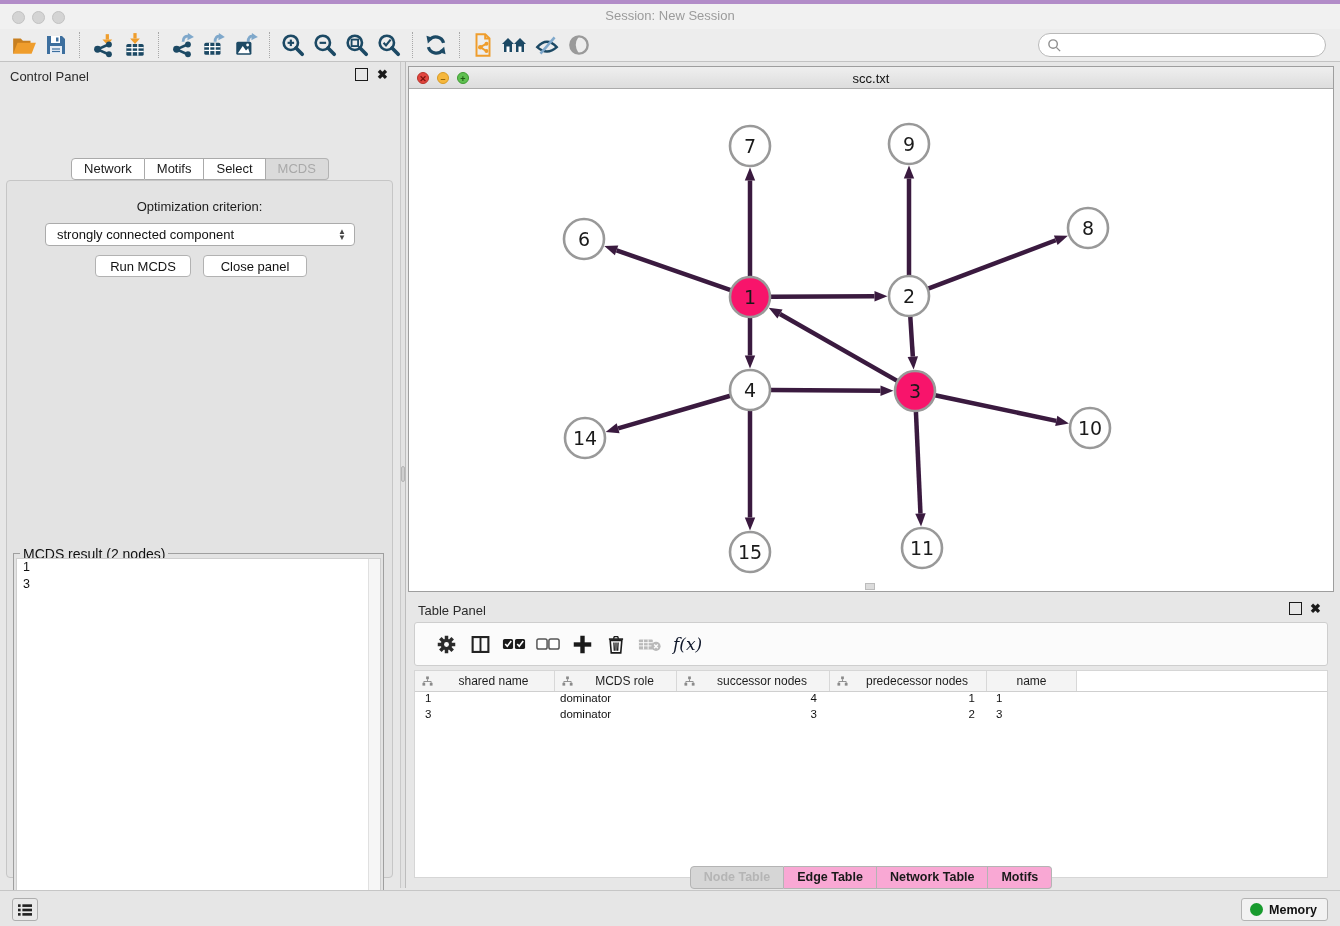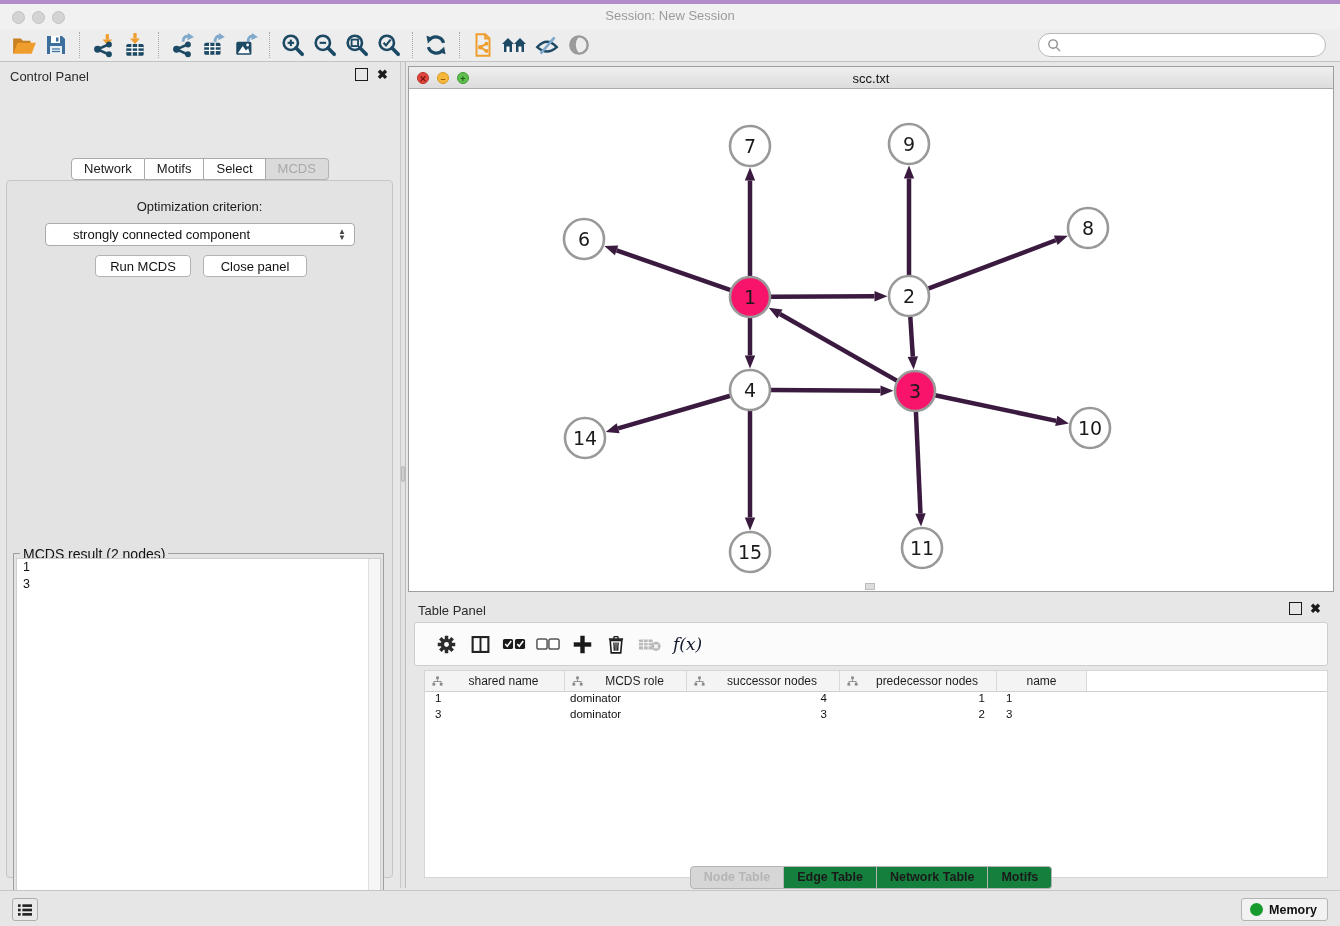--- a/index.html
+++ b/index.html
@@ -27,21 +27,21 @@
   .panel-head .ph-title { position:absolute; left:10px; top:7px; font-size:13px; color:#2b2b2b; }
   .panel-ctrl { position:absolute; top:6px; width:13px; height:13px; font-size:13px; line-height:13px; color:#1a1a1a; text-align:center; cursor:pointer; }
   .float-btn { border:1.5px solid #1a1a1a; }
   .cp-tabs { position:absolute; top:96px; left:0; width:100%; display:flex; justify-content:center; }
   .cp-tab { font-size:13px; color:#1a1a1a; background:#ffffff; border:1px solid #aaaaaa; border-left:none; padding:2px 12px 3px; cursor:pointer; }
   .cp-tab.first { border-left:1px solid #aaaaaa; border-radius:4px 0 0 4px; }
   .cp-tab.last { border-radius:0 4px 4px 0; }
   .cp-tab.active { background:#dadada; color:#a9a9a9; border-color:#b3b3b3; }
   .cp-content { position:absolute; left:6px; right:7px; top:118px; bottom:10px; background:#e3e3e3; border:1px solid #c6c6c6; border-radius:4px; }
   .opt-label { position:absolute; top:18px; left:0; right:0; text-align:center; font-size:13px; color:#1c1c1c; }
-  .combo { position:absolute; top:42px; left:38px; width:310px; height:23px; background:#ffffff; border:1px solid #ababab; border-radius:4px; display:flex; align-items:center; padding-left:27px; cursor:pointer; }
+  .combo { position:absolute; top:42px; left:38px; width:310px; height:23px; background:#ffffff; border:1px solid #ababab; border-radius:4px; display:flex; align-items:center; padding-left:11px; cursor:pointer; }
   .combo .combo-text { font-size:13px; color:#111; flex:1; }
   .combo .stepper { width:16px; display:flex; flex-direction:column; align-items:center; margin-right:4px; color:#444; }
   .combo .stepper span { font-size:8px; line-height:6px; }
   .btn { position:absolute; height:22px; background:#ffffff; border:1px solid #b2b2b2; border-radius:4px; font-size:13px; color:#111; display:flex; align-items:center; justify-content:center; cursor:pointer; font-family:"Liberation Sans",sans-serif; }
   .mcds-result { position:absolute; left:6px; right:8px; top:372px; height:380px; border:1px solid #9f9f9f; background:#e3e3e3; }
   .mcds-result .legend { position:absolute; top:-8px; left:6px; background:#e3e3e3; font-size:14px; color:#111; padding:0 3px; }
   .mcds-list { position:absolute; left:2px; right:2px; top:4px; bottom:2px; background:#ffffff; border:1px solid #cfcfcf; overflow:hidden; }
   .mcds-scroll { position:absolute; right:0; top:0; bottom:0; width:12px; background:#f6f6f6; border-left:1px solid #e0e0e0; }
   .mcds-item { font-size:12.5px; color:#111; padding:1px 0 1px 6px; line-height:15px; }
 
@@ -58,33 +58,33 @@
   .light.yellow { left:28px; background:#f6b73c; border:1px solid #d79b26; color:#8d6006; }
   .light.green { left:48px; background:#5fc050; border:1px solid #3f9a33; color:#1c5c12; }
   .net-canvas { position:absolute; left:0; top:22px; width:924px; height:502px; background:#ffffff; }
   .net-grip { position:absolute; left:456px; bottom:1px; width:10px; height:7px; background:#dcdcdc; border:1px solid #bcbcbc; }
 
   
   .table-panel { position:absolute; left:408px; top:596px; width:926px; height:292px; background:#e7e7e7; }
   .tp-toolbar { position:absolute; left:6px; right:6px; top:26px; height:44px; background:#fbfbfb; border:1px solid #cecece; border-radius:3px; display:flex; align-items:center; padding-left:14px; }
   .tp-btn { width:34px; height:34px; display:flex; align-items:center; justify-content:center; flex:0 0 auto; cursor:pointer; }
   .fx-label { font-family:"DejaVu Serif", serif; font-style:italic; font-size:17px; color:#0f172a; margin-left:6px; }
-  .tp-table { position:absolute; left:16px; right:6px; top:74px; height:208px; background:#ffffff; border:1px solid #d6d6d6; overflow:hidden; }
+  .tp-table { position:absolute; left:6px; right:6px; top:74px; height:208px; background:#ffffff; border:1px solid #d6d6d6; overflow:hidden; }
   .thead { display:flex; height:21px; border-bottom:1px solid #cfcfcf; }
   .th { background:#f4f4f4; border-right:1px solid #d8d8d8; display:flex; align-items:center; font-size:12px; color:#1d1d1d; position:relative; }
   .th .th-text { flex:1; text-align:center; padding:0 4px; }
   .th .mini-tree { margin-left:7px; flex:0 0 auto; }
   .col0{width:140px}.col1{width:122px}.col2{width:153px}.col3{width:157px}.col4{width:90px}
   .trow { display:flex; height:16px; font-size:11.5px; color:#111; }
   .td { overflow:hidden; white-space:nowrap; }
   .td.col0 { padding-left:10px; } .td.col1 { padding-left:5px; }
   .td.col2 { text-align:right; padding-right:13px; } .td.col3 { text-align:right; padding-right:12px; }
   .td.col4 { padding-left:9px; }
   .tp-tabs { position:absolute; left:0; right:0; top:270px; display:flex; justify-content:center; }
-  .tp-tab { font-size:12.5px; font-weight:bold; color:#1a1a1a; background:#15803d; border:1px solid #b4b4b4; border-left:none; padding:3px 13px 4px; cursor:pointer; }
+  .tp-tab { font-size:12.5px; font-weight:bold; color:#1a1a1a; background:#f9a8d4; border:1px solid #b4b4b4; border-left:none; padding:3px 13px 4px; cursor:pointer; }
   .tp-tab.first { border-left:1px solid #b4b4b4; border-radius:4px 0 0 4px; }
   .tp-tab.last { border-radius:0 4px 4px 0; }
   .tp-tab.active { background:#d6d6d6; color:#b5b5b5; }
 
   
   .statusbar { position:absolute; left:0; bottom:0; right:0; height:36px; background:#e6e6e6; border-top:1px solid #c6c6c6;font-weight:bold; }
   .status-left-btn { position:absolute; left:12px; top:7px; width:26px; height:23px; background:#e9e9e9; border:1px solid #aeaeae; border-radius:3px; display:flex; align-items:center; justify-content:center; cursor:pointer; }
   .memory-btn { position:absolute; right:12px; top:7px; height:23px; padding:0 10px 0 8px; background:#f2f2f2; border:1px solid #b4b4b4; border-radius:3px; display:flex; align-items:center; gap:6px; font-size:12.5px; color:#111; cursor:pointer; }
   .mem-dot { width:13px; height:13px; border-radius:50%; background:#189b2e; }
 </style>

